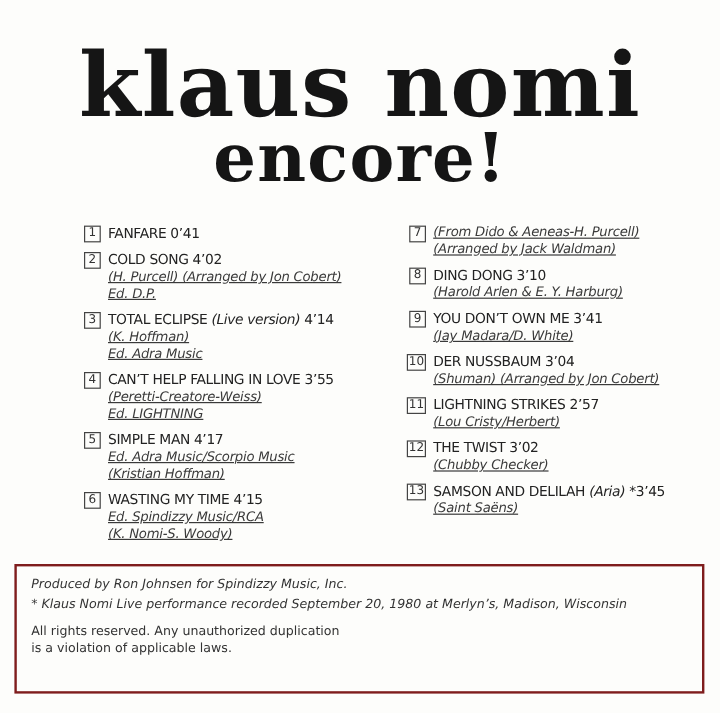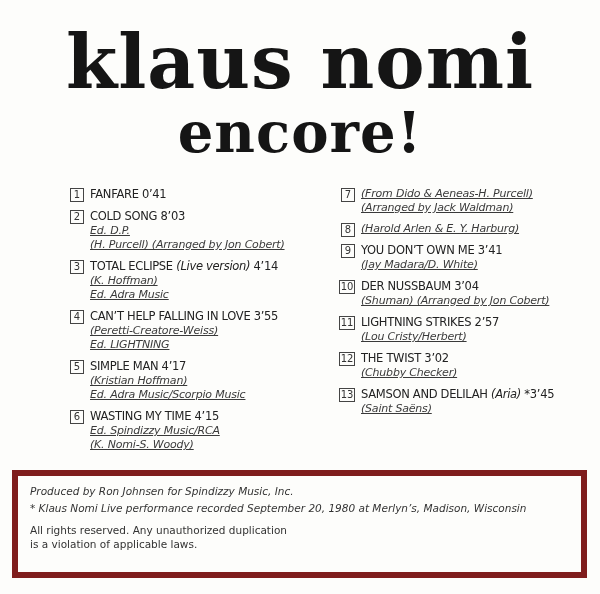--- a/index.html
+++ b/index.html
@@ -10,21 +10,21 @@
     font-family: "DejaVu Sans", sans-serif;
     color: #2a2a2a;
   }
   .title {
     position: absolute; left: 0; width: 600px; text-align: center;
     font-family: "DejaVu Serif", serif;
     font-weight: bold;
     color: #151515;
     letter-spacing: 1px;
   }
-  .title-1 { top: 22px; font-size: 74px; line-height: 80px; }
+  .title-1 { top: 32px; font-size: 74px; line-height: 80px; }
   .title-2 { top: 92px; font-size: 56px; line-height: 80px; }
 
   .col { position: absolute; }
   .col-left { left: 70px; top: 187px; width: 260px; }
   .col-right { left: 341px; top: 187px; width: 250px; }
 
   .track { position: relative; padding-left: 20px; margin-bottom: 7px; }
   .num {
     position: absolute; left: 0; top: 1px;
     width: 12px; height: 12px;
@@ -33,79 +33,80 @@
     color: #333;
   }
   .num.wide { width: 14px; left: -2px; }
   .t-title { font-size: 11.5px; line-height: 15px; letter-spacing: -0.3px; color: #222; }
   .t-title i { font-style: italic; }
   .t-line { font-size: 11px; line-height: 14px; font-style: italic; color: #3a3a3a; letter-spacing: -0.2px; text-decoration: underline; }
 
   .credits {
     position: absolute; left: 12px; top: 470px;
     width: 575px; height: 108px;
-    border: 6px solid #7f1d1d;
+    border: 2px solid #7f1d1d;
     box-sizing: border-box;
     padding: 8px 12px;
   }
   .cr-line { font-size: 10.5px; line-height: 14px; color: #333; }
   .cr-it { font-style: italic; }
   .cr-gap { height: 8px; }
 </style>
 </head>
 <body>
 
 <div class="title title-1">klaus nomi</div>
 <div class="title title-2">encore!</div>
 
 <div class="col col-left">
   <div class="track">
     <span class="num">1</span>
     <div class="t-title">FANFARE 0’41</div>
   </div>
   <div class="track">
     <span class="num">2</span>
-    <div class="t-title">COLD SONG 8’03</div>
+    <div class="t-title">COLD SONG 4’02</div>
+    <div class="t-line">(H. Purcell) (Arranged by Jon Cobert)</div>
     <div class="t-line">Ed. D.P.</div>
-    <div class="t-line">(H. Purcell) (Arranged by Jon Cobert)</div>
   </div>
   <div class="track">
     <span class="num">3</span>
     <div class="t-title"><span>TOTAL ECLIPSE </span><i>(Live version)</i><span> 4’14</span></div>
     <div class="t-line">(K. Hoffman)</div>
     <div class="t-line">Ed. Adra Music</div>
   </div>
   <div class="track">
     <span class="num">4</span>
     <div class="t-title">CAN’T HELP FALLING IN LOVE 3’55</div>
     <div class="t-line">(Peretti-Creatore-Weiss)</div>
     <div class="t-line">Ed. LIGHTNING</div>
   </div>
   <div class="track">
     <span class="num">5</span>
     <div class="t-title">SIMPLE MAN 4’17</div>
+    <div class="t-line">Ed. Adra Music/Scorpio Music</div>
     <div class="t-line">(Kristian Hoffman)</div>
-    <div class="t-line">Ed. Adra Music/Scorpio Music</div>
   </div>
   <div class="track">
     <span class="num">6</span>
     <div class="t-title">WASTING MY TIME 4’15</div>
     <div class="t-line">Ed. Spindizzy Music/RCA</div>
     <div class="t-line">(K. Nomi-S. Woody)</div>
   </div>
 </div>
 
 <div class="col col-right">
   <div class="track">
     <span class="num">7</span>
     <div class="t-line">(From Dido &amp; Aeneas-H. Purcell)</div>
     <div class="t-line">(Arranged by Jack Waldman)</div>
   </div>
   <div class="track">
     <span class="num">8</span>
+    <div class="t-title">DING DONG 3’10</div>
     <div class="t-line">(Harold Arlen &amp; E. Y. Harburg)</div>
   </div>
   <div class="track">
     <span class="num">9</span>
     <div class="t-title">YOU DON’T OWN ME 3’41</div>
     <div class="t-line">(Jay Madara/D. White)</div>
   </div>
   <div class="track">
     <span class="num wide">10</span>
     <div class="t-title">DER NUSSBAUM 3’04</div>

